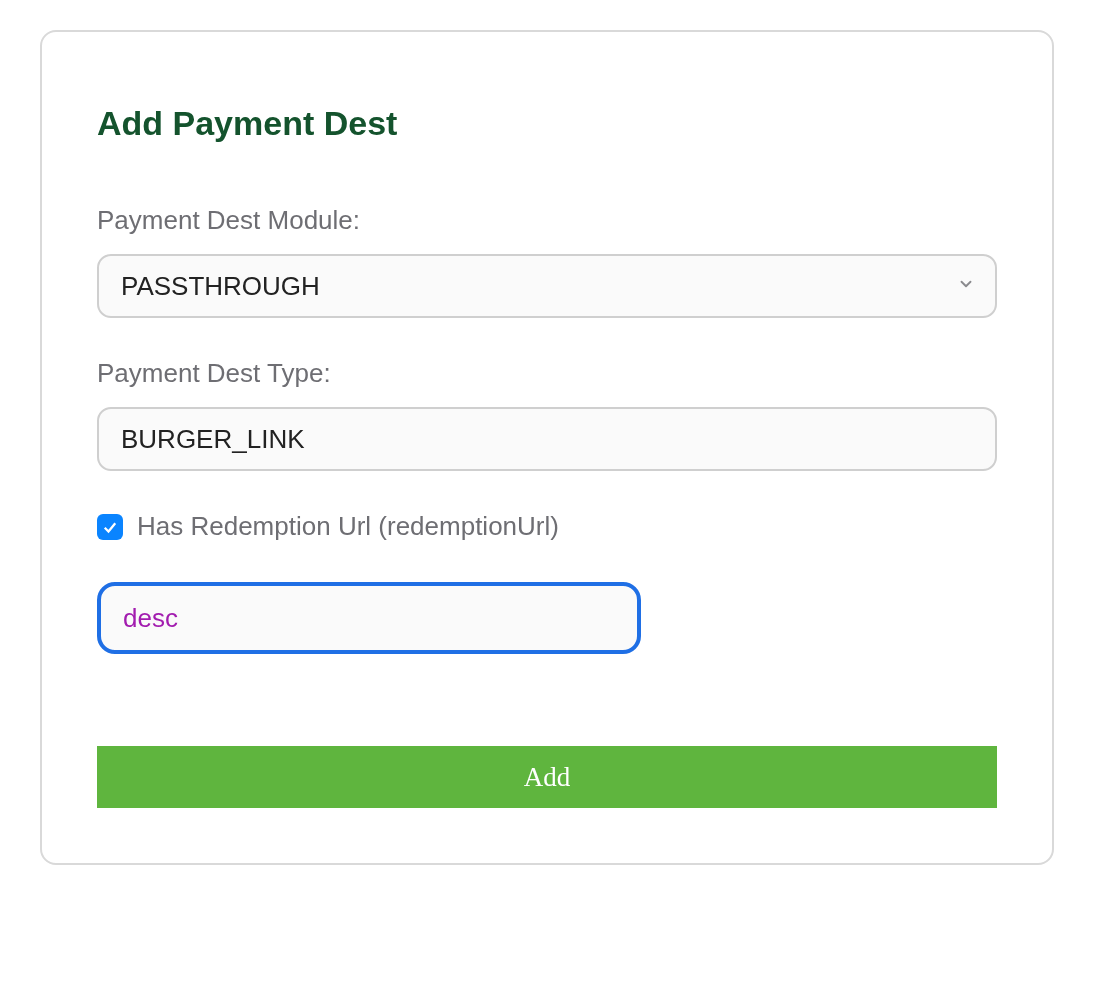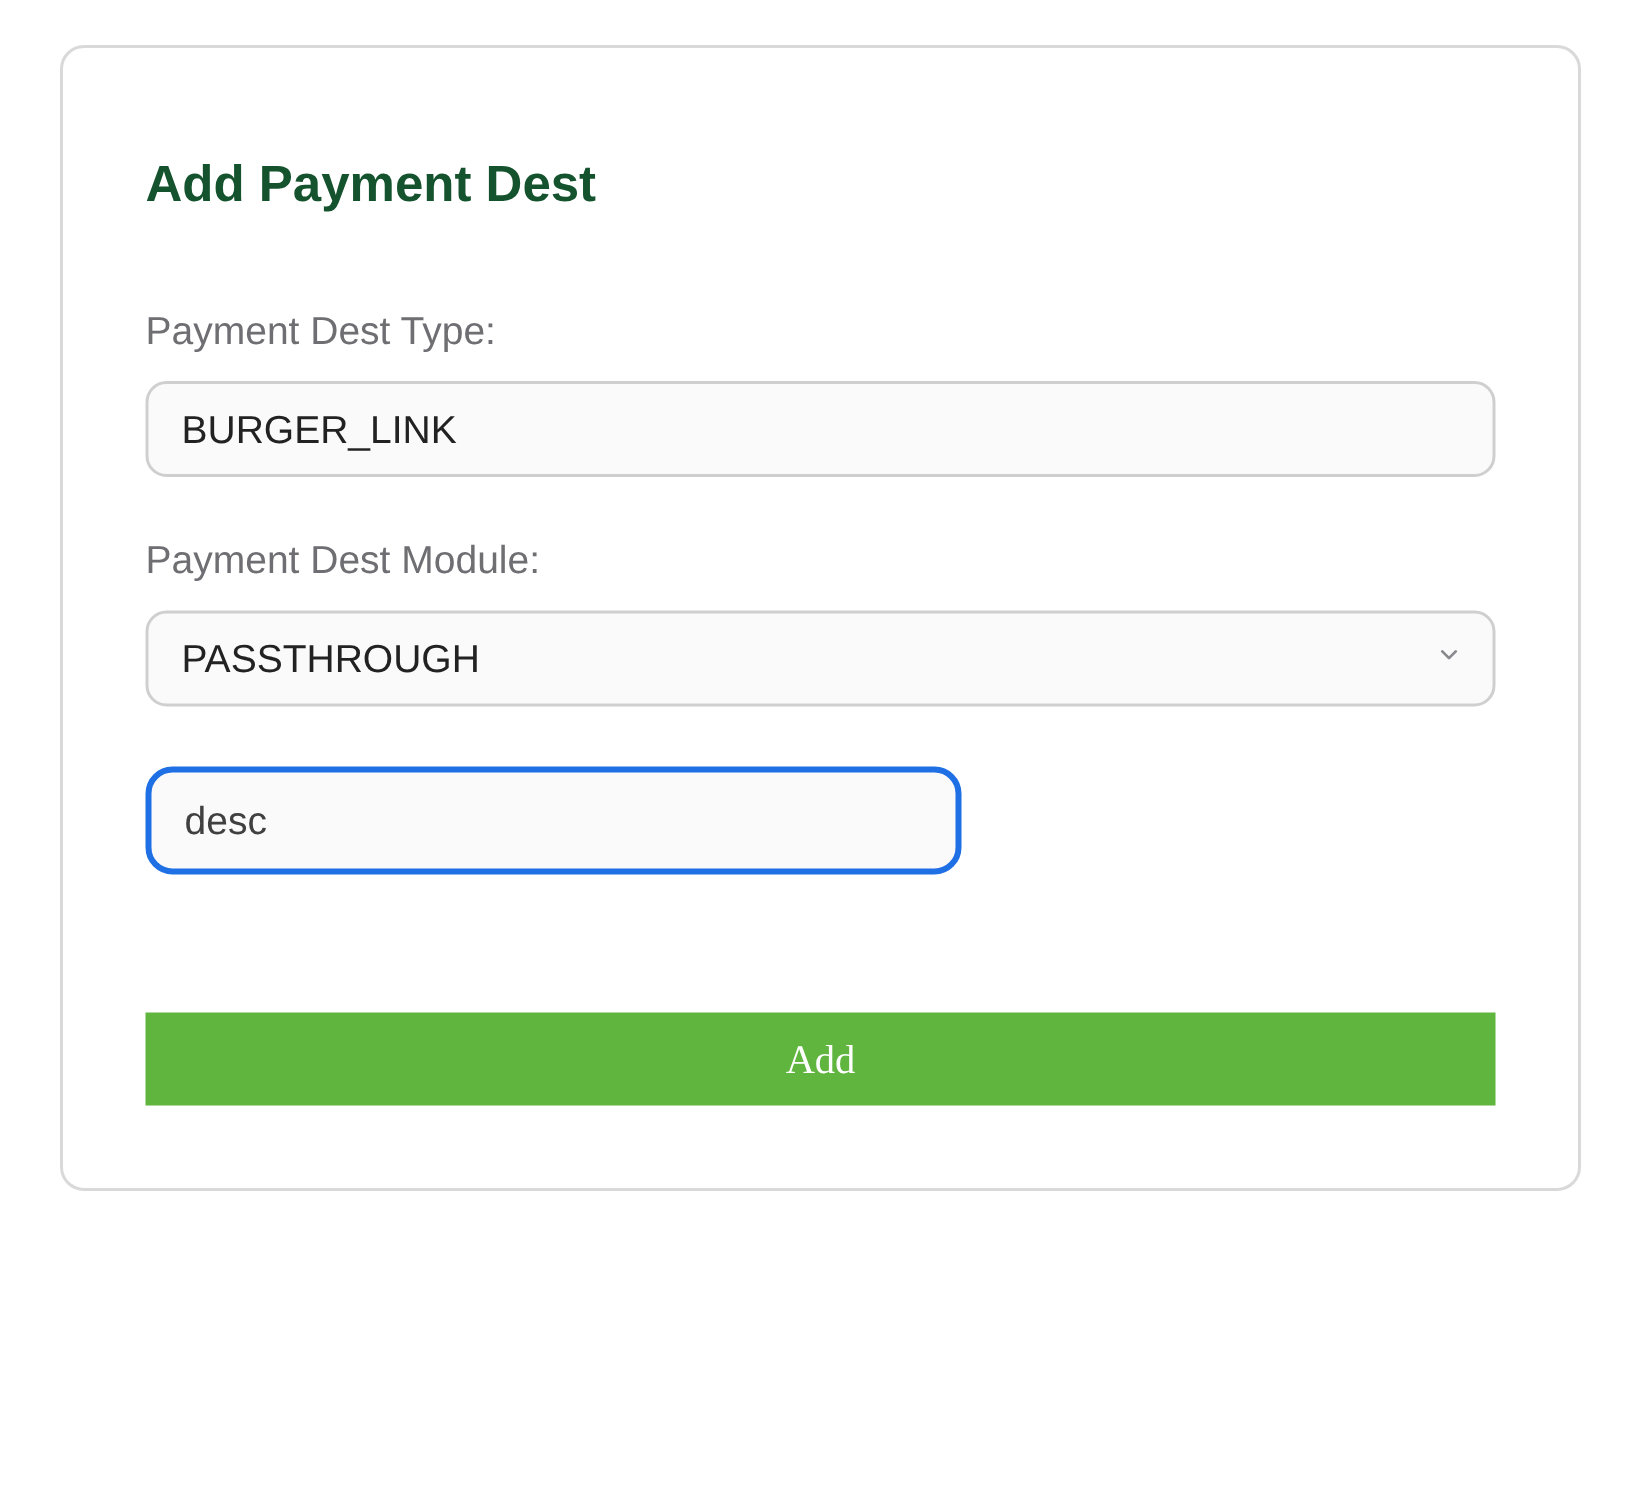--- a/index.html
+++ b/index.html
@@ -95,21 +95,21 @@
       color: #6e6e73;
       font-weight: 400;
     }
     .required-fields-input {
       width: 544px;
       height: 72px;
       border: 4px solid #1f6fe5;
       border-radius: 18px;
       background: #fafafa;
       font-size: 26px;
-      color: #404040;
+      color: #a21caf;
       padding: 0 22px;
       font-family: inherit;
       outline: none;
     }
     .add-button {
       width: 100%;
       height: 62px;
       background: #5fb53e;
       color: #ffffff;
       border: none;
@@ -121,37 +121,45 @@
       border-radius: 0;
     }
   </style>
 </head>
 <body>
 
 <div class="card">
   <h1 class="title">Add Payment Dest</h1>
 
   <div class="form-group">
-    <label class="form-label">Payment Dest Type:</label>
-    <input type="text" class="text-input" value="BURGER_LINK" style="">
-  </div>
-
-  <div class="form-group">
     <label class="form-label">Payment Dest Module:</label>
     <div class="select-wrap">
       <select class="select-input">
         <option>PASSTHROUGH</option>
       </select>
       <span class="select-arrow">
         <svg width="18" height="18" viewBox="0 0 24 24" fill="none" stroke="currentColor" stroke-width="2.5" stroke-linecap="round" stroke-linejoin="round">
             <polyline points="6 9 12 15 18 9"></polyline>
           </svg>
       </span>
     </div>
   </div>
 
+  <div class="form-group">
+    <label class="form-label">Payment Dest Type:</label>
+    <input type="text" class="text-input" value="BURGER_LINK" style="">
+  </div>
+
+  <div class="checkbox-row">
+    <div class="checkbox">
+      <svg viewBox="0 0 24 24">
+          <polyline points="5 13 10 18 19 7"></polyline>
+        </svg>
+    </div>
+    <span class="checkbox-label">Has Redemption Url (redemptionUrl)</span>
+  </div>
 
   <div class="form-group">
     <input type="text" class="required-fields-input" value="desc" style="">
   </div>
 
   <button class="add-button">Add</button>
 </div>
 
 </body></html>

